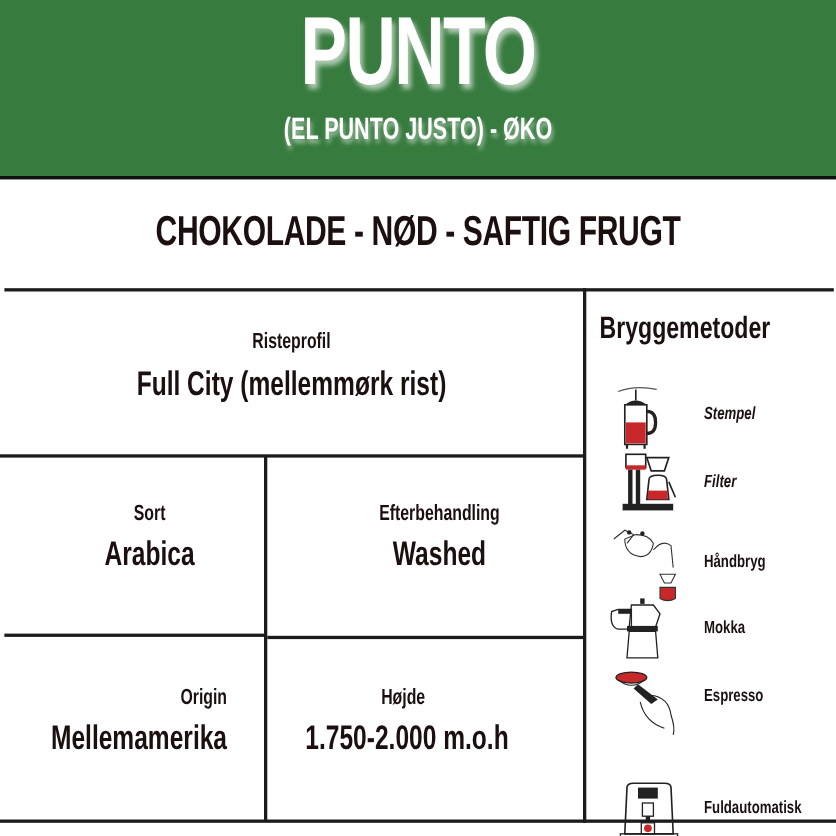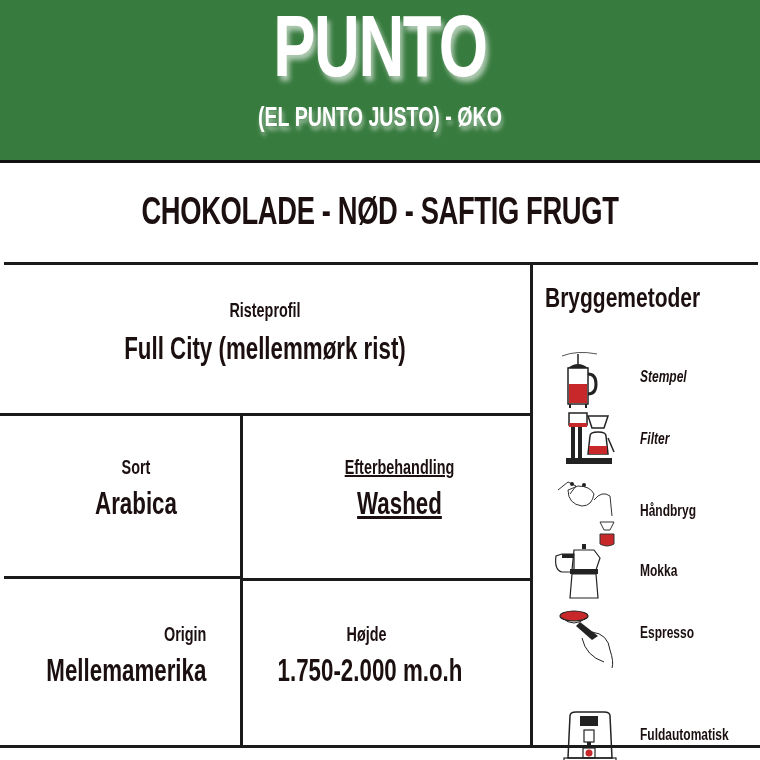--- a/index.html
+++ b/index.html
@@ -38,21 +38,21 @@
 <div class="cell" style="left:0;top:298px;width:530px;">
   <span class="lbl">Risteprofil</span>
   <span class="val" style="margin-top:8px;">Full City (mellemmørk rist)</span>
 </div>
 
 <div class="cell" style="left:0;top:455px;width:240px;margin-left:16px;">
   <span class="lbl">Sort</span>
   <span class="val" style="margin-top:6px;">Arabica</span>
 </div>
 
-<div class="cell" style="left:243px;top:455px;width:313px;text-decoration:underline;">
+<div class="cell" style="left:243px;top:455px;width:313px;">
   <span class="lbl">Efterbehandling</span>
   <span class="val" style="margin-top:6px;">Washed</span>
 </div>
 
 <div class="cell" style="left:0;top:622px;width:240px;text-align:right;">
   <span class="lbl">Origin</span>
   <span class="val" style="margin-top:6px;">Mellemamerika</span>
 </div>
 
 <div class="cell" style="left:243px;top:622px;width:247px;">

